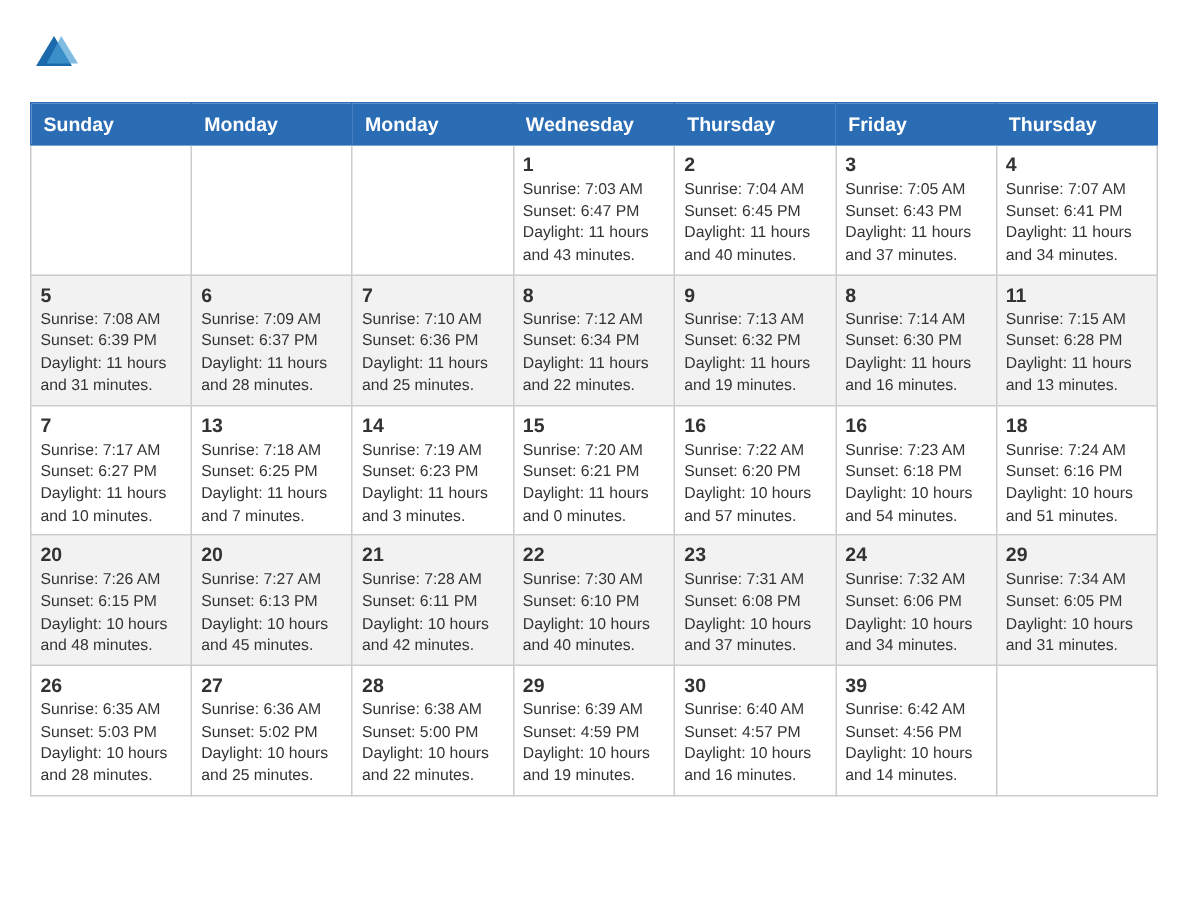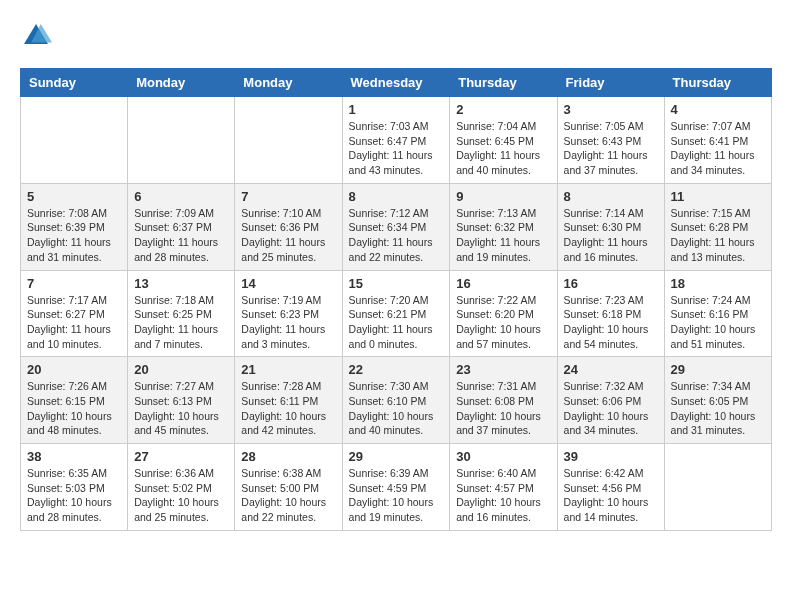--- a/index.html
+++ b/index.html
@@ -231,21 +231,21 @@
           <div class="day-number">24</div>
         <div class="day-info">Sunrise: 7:32 AM<br>Sunset: 6:06 PM<br>Daylight: 10 hours and 34 minutes.</div>
         </td>
         <td>
           <div class="day-number">29</div>
         <div class="day-info">Sunrise: 7:34 AM<br>Sunset: 6:05 PM<br>Daylight: 10 hours and 31 minutes.</div>
         </td>
       </tr>
       <tr>
         <td>
-          <div class="day-number">38</div>
+          <div class="day-number">26</div>
         <div class="day-info">Sunrise: 6:35 AM<br>Sunset: 5:03 PM<br>Daylight: 10 hours and 28 minutes.</div>
         </td>
         <td>
           <div class="day-number">27</div>
         <div class="day-info">Sunrise: 6:36 AM<br>Sunset: 5:02 PM<br>Daylight: 10 hours and 25 minutes.</div>
         </td>
         <td>
           <div class="day-number">28</div>
         <div class="day-info">Sunrise: 6:38 AM<br>Sunset: 5:00 PM<br>Daylight: 10 hours and 22 minutes.</div>
         </td>

